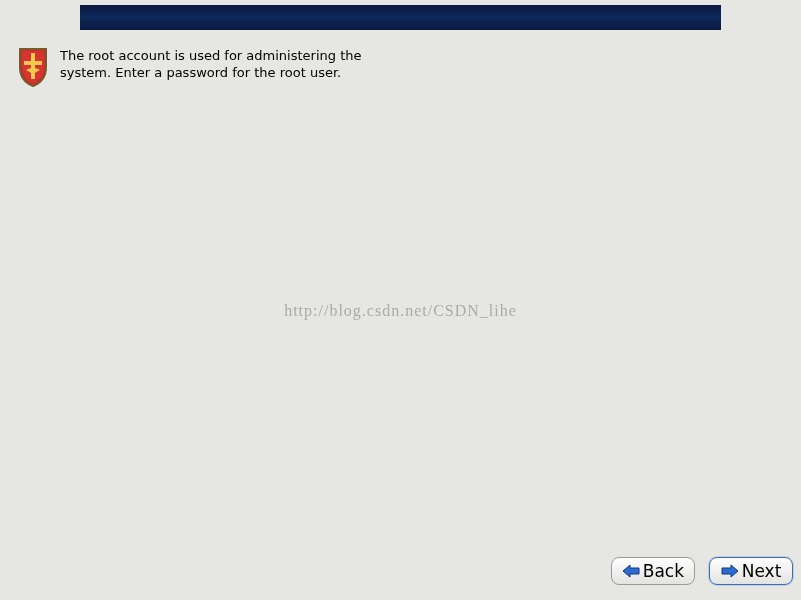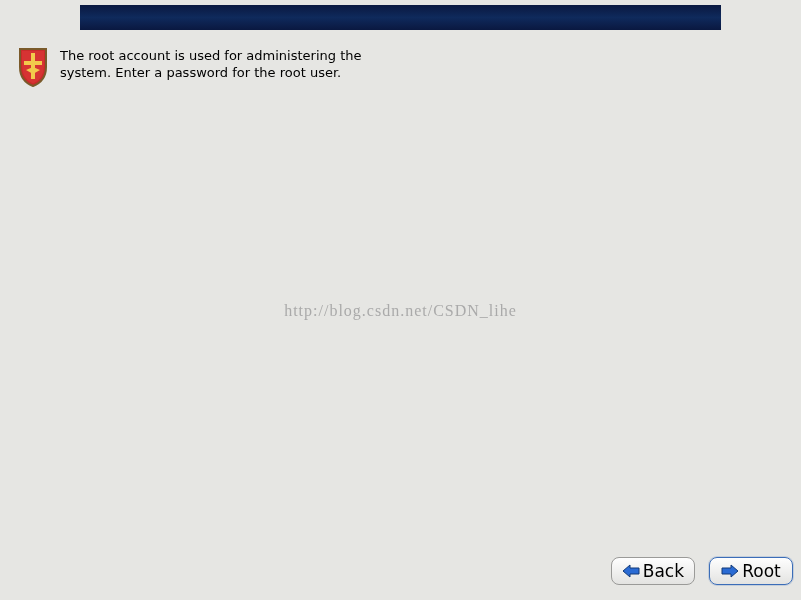--- a/index.html
+++ b/index.html
@@ -140,15 +140,15 @@
       </svg>
     </span>
     <span>Back</span>
   </button>
   <button class="nav-btn next">
     <span>
       <svg class="arrow-svg" width="18" height="14" viewBox="0 0 18 14">
         <path d="M10 1 L17 7 L10 13 L10 10 L1 10 L1 4 L10 4 Z" fill="#2a6bd4" stroke="#123a78" stroke-width="1"></path>
       </svg>
     </span>
-    <span>Root</span>
+    <span>Next</span>
   </button>
 </div>
 
 </body></html>

